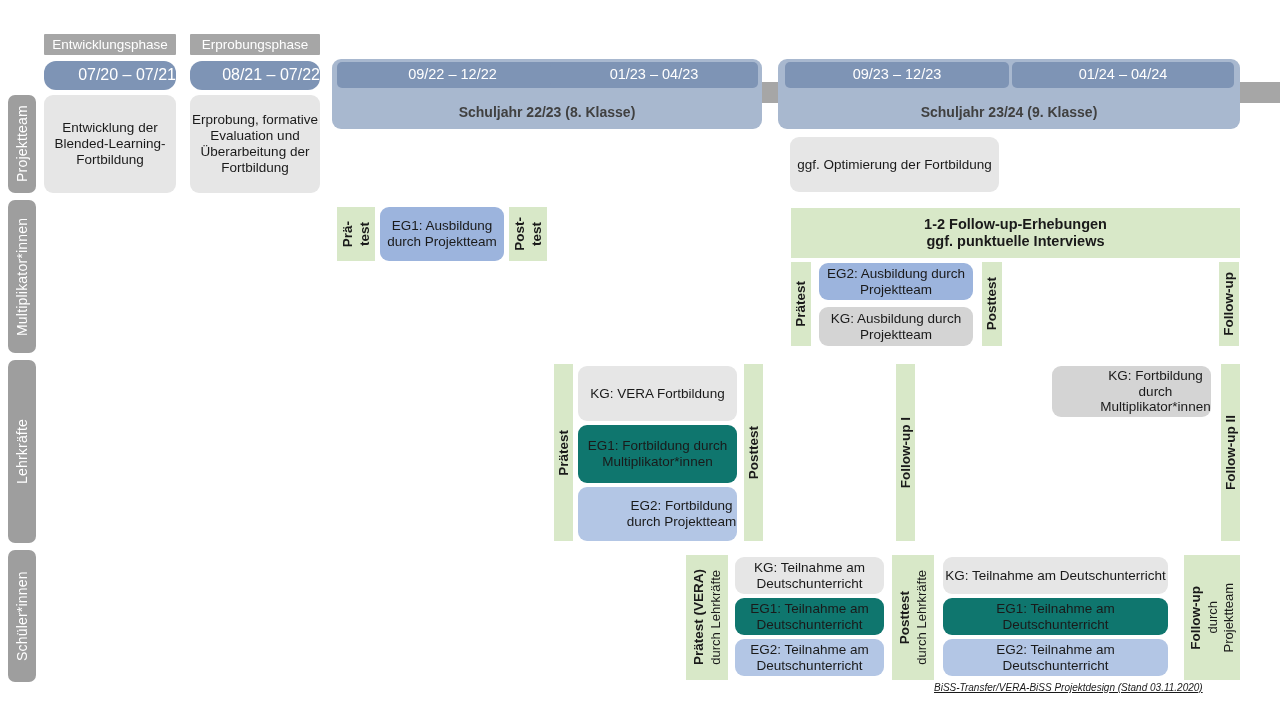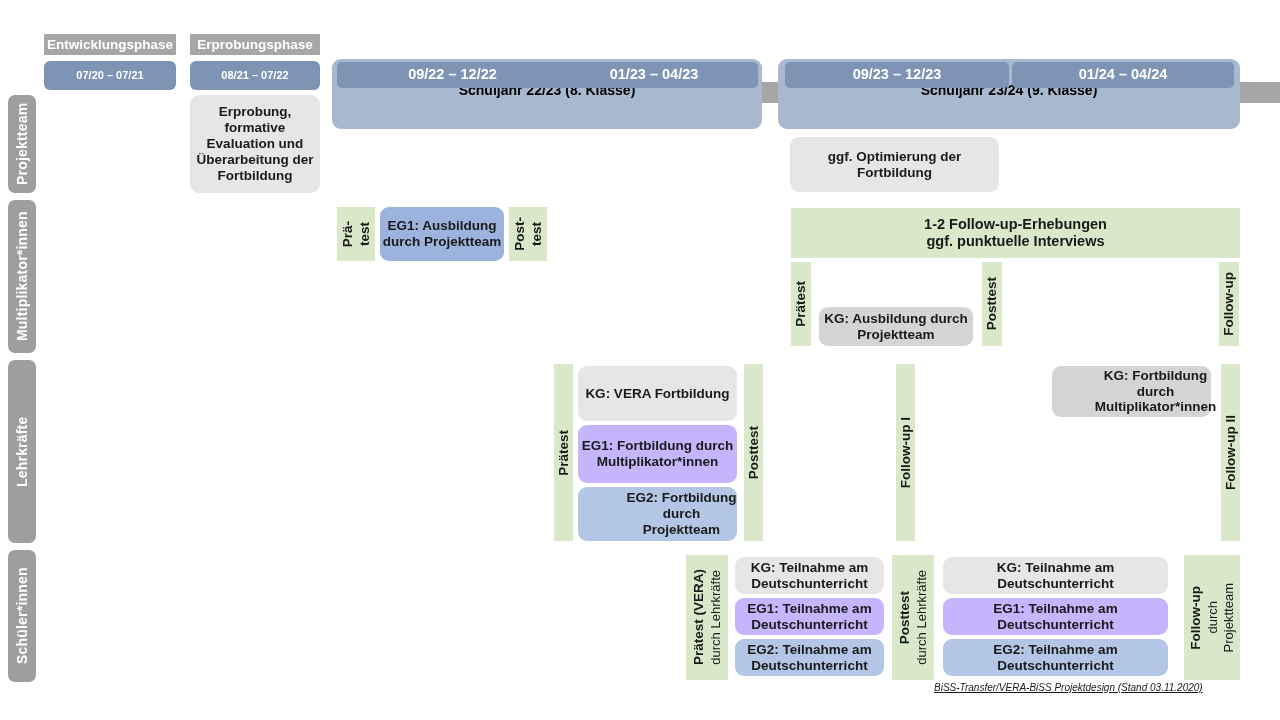--- a/index.html
+++ b/index.html
@@ -19,53 +19,53 @@
     background: #ffffff;
   }
   .box {
     position: absolute;
     box-sizing: border-box;
     display: flex;
     align-items: center;
     justify-content: center;
     text-align: center;
     line-height: 1.18;
-    font-weight: bold;
   }
   
   .phase-head {
     background: #a6a6a6;
     color: #ffffff;
     font-size: 13.5px;
     height: 21px;
     border-radius: 1px;
   }
   
   .date-chip {
     background: #7e94b5;
     color: #ffffff;
-    font-size: 11px;
+    font-size: 16px;
     height: 29px;
-    border-radius: 6px;
+    border-radius: 12px;
+    justify-content: flex-end;
   }
   .date-chip-sm {
     background: #7e94b5;
     color: #ffffff;
     font-size: 14.5px;
     height: 26px;
     border-radius: 5px;
   }
   
   .schuljahr {
     background: #a8b8cf;
     border-radius: 9px;
-    color: #000000;
+    color: #404040;
     font-size: 14px;
     font-weight: bold;
-    align-items: center;
+    align-items: flex-end;
     padding-bottom: 8px;
   }
   
   .role-label {
     background: #9e9e9e;
     color: #ffffff;
     border-radius: 7px;
     font-size: 14px;
     writing-mode: vertical-rl;
     transform: rotate(180deg);
@@ -76,21 +76,21 @@
     background: #e6e6e6;
     border-radius: 9px;
     font-size: 13.5px;
   }
   .c-gray-d {
     background: #d4d4d4;
     border-radius: 9px;
     font-size: 13.5px;
   }
   .c-blue-dark {
-    background: #c4b5fd;
+    background: #0f766e;
     border-radius: 9px;
     font-size: 13.5px;
   }
   .c-blue-mid {
     background: #9cb4dd;
     border-radius: 9px;
     font-size: 13.5px;
   }
   .c-blue-light {
     background: #b3c6e5;
@@ -182,20 +182,23 @@
   <div class="box role-label" style="left:8px; top:200px; width:28px; height:153px;">
     <span>Multiplikator*innen</span>
   </div>
   <div class="box role-label" style="left:8px; top:360px; width:28px; height:183px;">
     <span>Lehrkräfte</span>
   </div>
   <div class="box role-label" style="left:8px; top:550px; width:28px; height:132px;">
     <span>Schüler*innen</span>
   </div>
 
+  <div class="box c-gray" style="left:44px; top:95px; width:132px; height:98px;">
+    <span>Entwicklung der Blended-Learning-Fortbildung</span>
+  </div>
   <div class="box c-gray" style="left:190px; top:95px; width:130px; height:98px;">
     <span>Erprobung, formative Evaluation und Überarbeitung der Fortbildung</span>
   </div>
   <div class="box c-gray" style="left:790px; top:137px; width:209px; height:55px;">
     <span>ggf. Optimierung der Fortbildung</span>
   </div>
 
   <div class="box green vstack" style="left:337px; top:207px; width:38px; height:54px;">
     <span class="vlabel">Prä-</span>
     <span class="vlabel">test</span>
@@ -208,20 +211,23 @@
     <span class="vlabel">test</span>
   </div>
 
   <div class="box green-band" style="left:791px; top:208px; width:449px; height:50px;">
     <span>1-2 Follow-up-Erhebungen</span>
     <span>ggf. punktuelle Interviews</span>
   </div>
 
   <div class="box green" style="left:791px; top:262px; width:20px; height:84px;">
     <span class="vlabel">Prätest</span>
+  </div>
+  <div class="box c-blue-mid" style="left:819px; top:263px; width:154px; height:37px;">
+    <span>EG2: Ausbildung durch Projektteam</span>
   </div>
   <div class="box c-gray-d" style="left:819px; top:307px; width:154px; height:39px;">
     <span>KG: Ausbildung durch Projektteam</span>
   </div>
   <div class="box green" style="left:982px; top:262px; width:20px; height:84px;">
     <span class="vlabel">Posttest</span>
   </div>
   <div class="box green" style="left:1219px; top:262px; width:20px; height:84px;">
     <span class="vlabel">Follow-up</span>
   </div>

